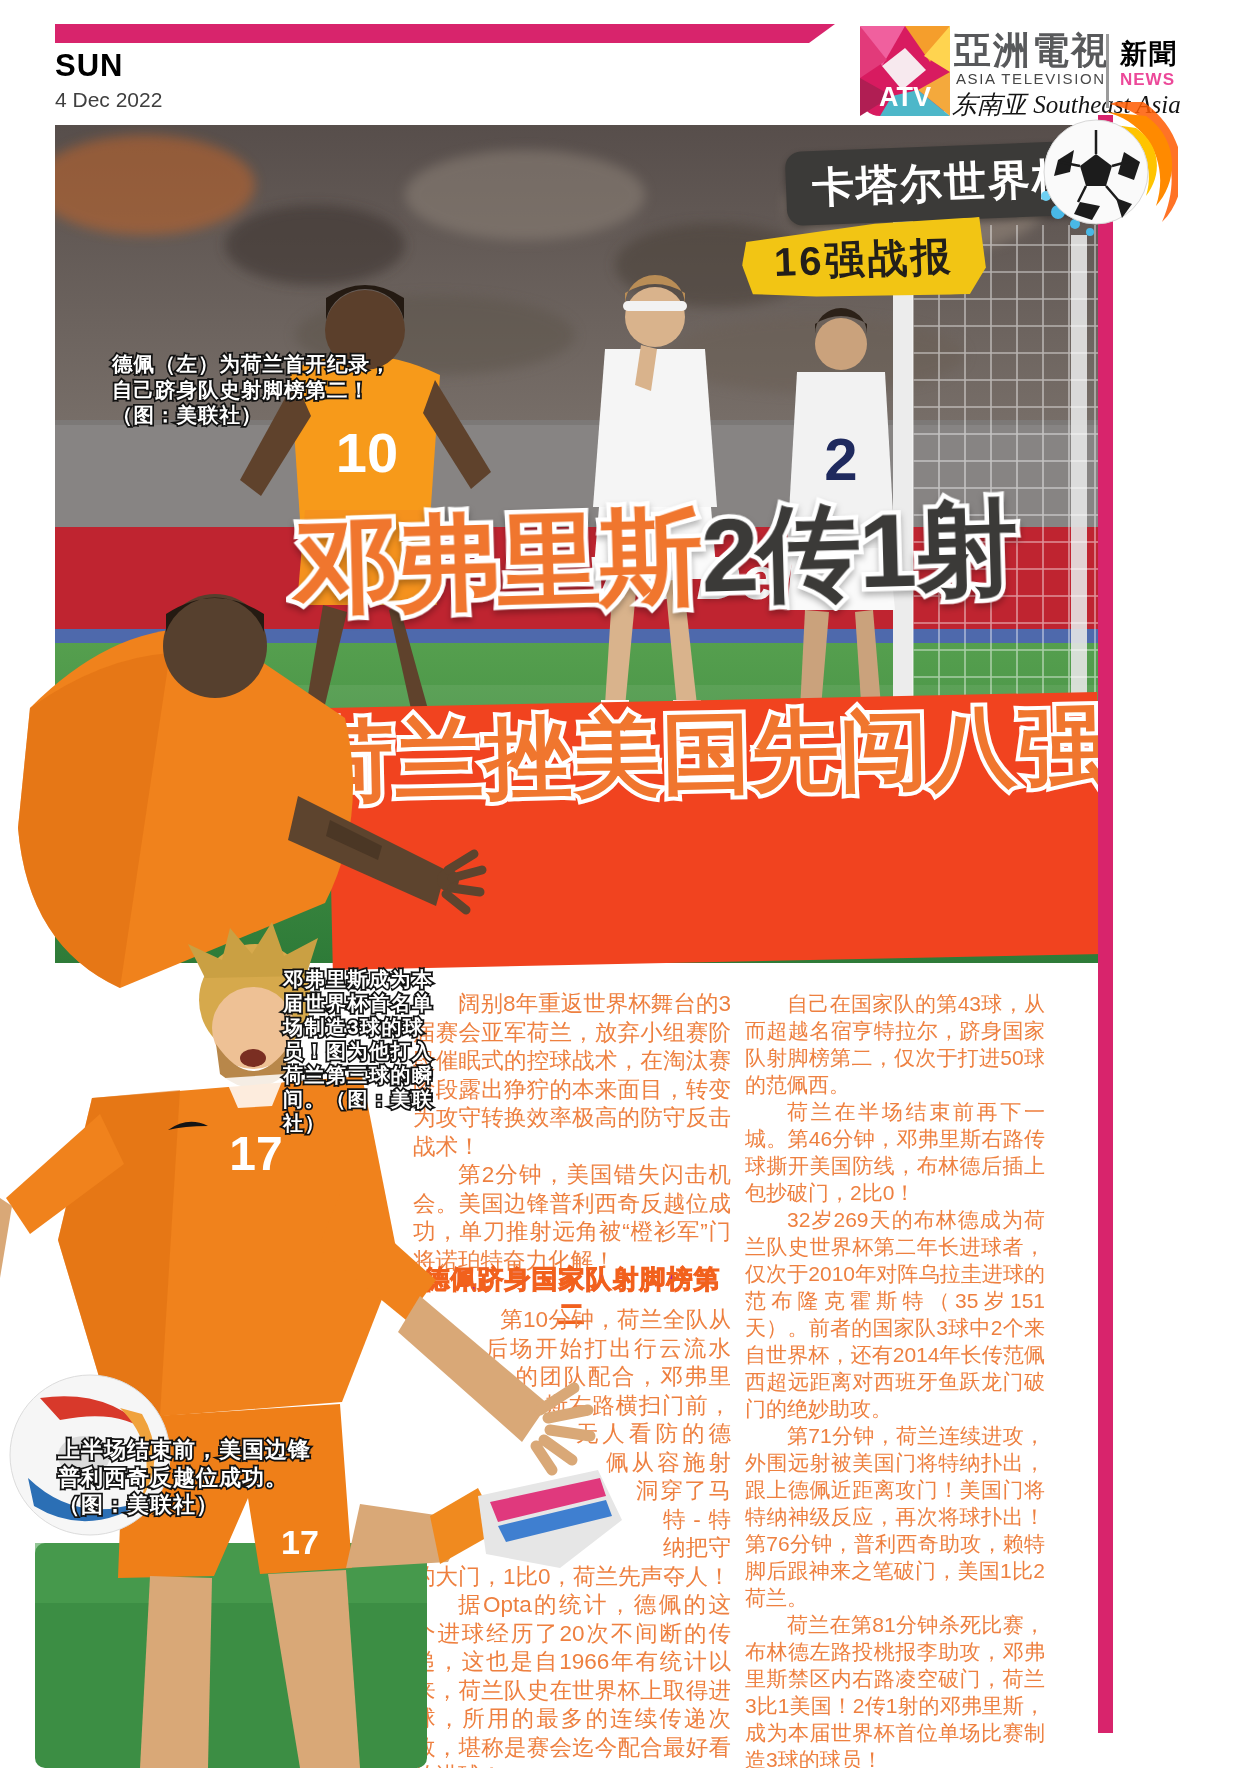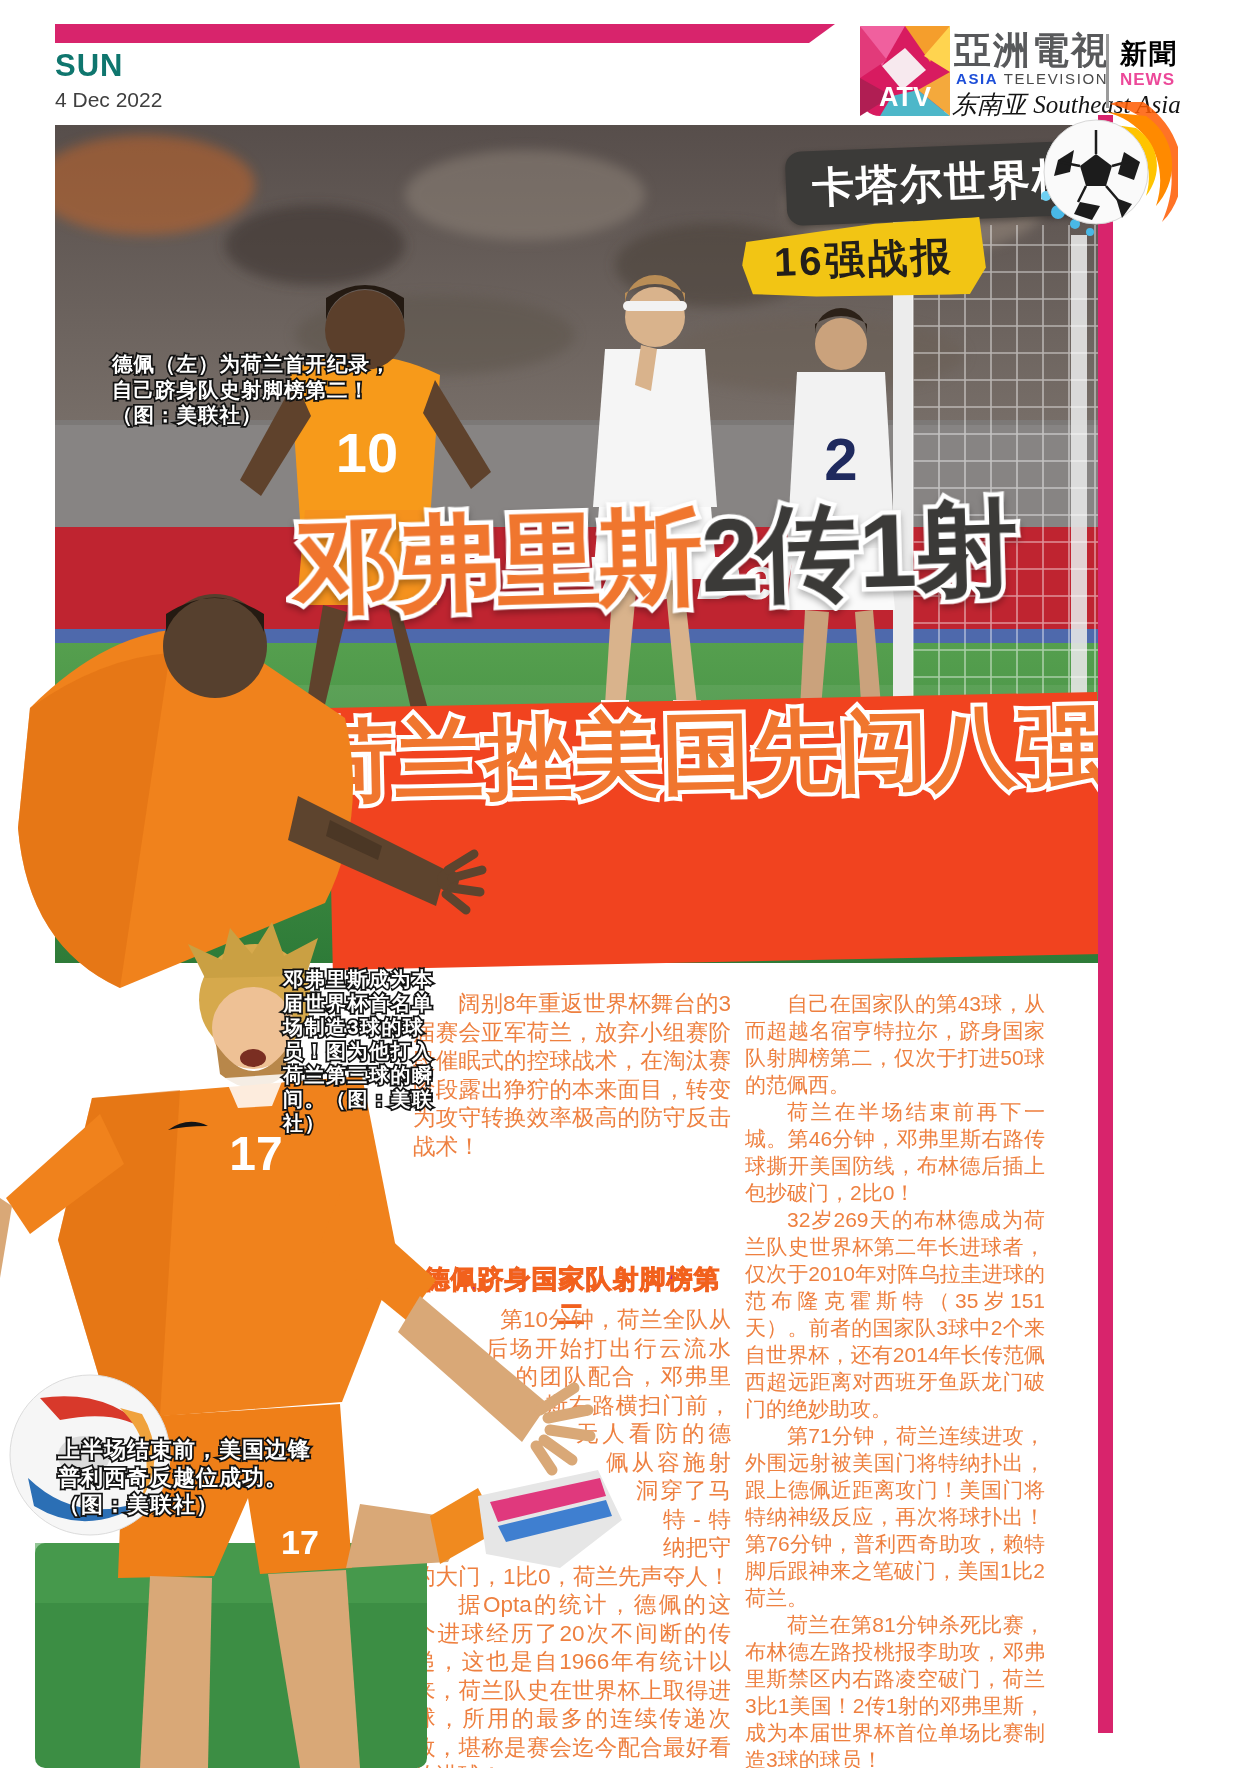--- a/index.html
+++ b/index.html
@@ -3,26 +3,26 @@
 <meta charset="utf-8">
 <style>
   html,body{margin:0;padding:0;background:#e9e9e9;}
   .page{position:relative;width:1250px;height:1768px;background:#ffffff;overflow:hidden;
         font-family:"Liberation Sans","DejaVu Sans",sans-serif;}
   .abs{position:absolute;}
 
   
   .topbar{left:55px;top:24px;width:780px;height:19px;background:#d8246c;
           clip-path:polygon(0 0,100% 0,calc(100% - 26px) 100%,0 100%);}
-  .day{left:55px;top:48px;font-size:31px;font-weight:900;color:#0f766e;letter-spacing:1px;}
+  .day{left:55px;top:48px;font-size:31px;font-weight:900;color:#000000;letter-spacing:1px;}
   .date{left:55px;top:88px;font-size:21px;color:#3f3f3f;}
   .logo-gem{left:860px;top:26px;width:90px;height:90px;}
   .logo-cn{left:954px;top:26px;font-size:37px;font-weight:700;color:#58595b;letter-spacing:2px;}
   .logo-en{left:956px;top:70px;font-size:15px;color:#4a4a4a;letter-spacing:1.6px;}
-  .logo-en b{font-weight:700;color:#1d4ed8;}
+  .logo-en b{font-weight:400;color:#404040;}
   .logo-script{left:952px;top:88px;font-family:"Liberation Serif","DejaVu Serif",serif;
                font-style:italic;font-size:25px;color:#141414;white-space:nowrap;}
   .logo-div{left:1106px;top:34px;width:3px;height:74px;background:#9b9b9b;}
   .news-cn{left:1120px;top:36px;font-size:27px;font-weight:700;color:#000000;letter-spacing:2px;}
   .news-en{left:1120px;top:70px;font-size:17px;font-weight:700;color:#ec4899;letter-spacing:1px;}
 
   
   .hero{left:55px;top:125px;width:1043px;height:838px;z-index:1;overflow:hidden;}
   .hero svg{display:block;width:100%;height:100%;}
 
@@ -308,20 +308,21 @@
       </g>
     </svg>
   </div>
 
   <div class="abs photo-caption cap1">德佩（左）为荷兰首开纪录，自己跻身队史射脚榜第二！（图：美联社）</div>
   <div class="abs photo-caption cap2">邓弗里斯成为本届世界杯首名单场制造3球的球员！图为他打入荷兰第三球的瞬间。（图：美联社）</div>
   <div class="abs photo-caption cap3">上半场结束前，美国边锋普利西奇反越位成功。（图：美联社）</div>
 
   <div class="abs col col1-top">
       <p>阔别8年重返世界杯舞台的3届赛会亚军荷兰，放弃小组赛阶段催眠式的控球战术，在淘汰赛阶段露出狰狞的本来面目，转变为攻守转换效率极高的防守反击战术！</p>
+      <p>第2分钟，美国错失闪击机会。美国边锋普利西奇反越位成功，单刀推射远角被“橙衫军”门将诺珀特奋力化解！</p>
     </div>
   <div class="abs subhead">德佩跻身国家队射脚榜第二</div>
   <div class="abs col col1-bottom">
       <div class="wedge"></div>
       <p>第10分钟，荷兰全队从后场开始打出行云流水的团队配合，邓弗里斯右路横扫门前，无人看防的德佩从容施射洞穿了马特-特纳把守的大门，1比0，荷兰先声夺人！</p>
       <p>据Opta的统计，德佩的这个进球经历了20次不间断的传递，这也是自1966年有统计以来，荷兰队史在世界杯上取得进球，所用的最多的连续传递次数，堪称是赛会迄今配合最好看的进球！</p>
     </div>
   <div class="abs col col2">
       <p>自己在国家队的第43球，从而超越名宿亨特拉尔，跻身国家队射脚榜第二，仅次于打进50球的范佩西。</p>
       <p>荷兰在半场结束前再下一城。第46分钟，邓弗里斯右路传球撕开美国防线，布林德后插上包抄破门，2比0！</p>

